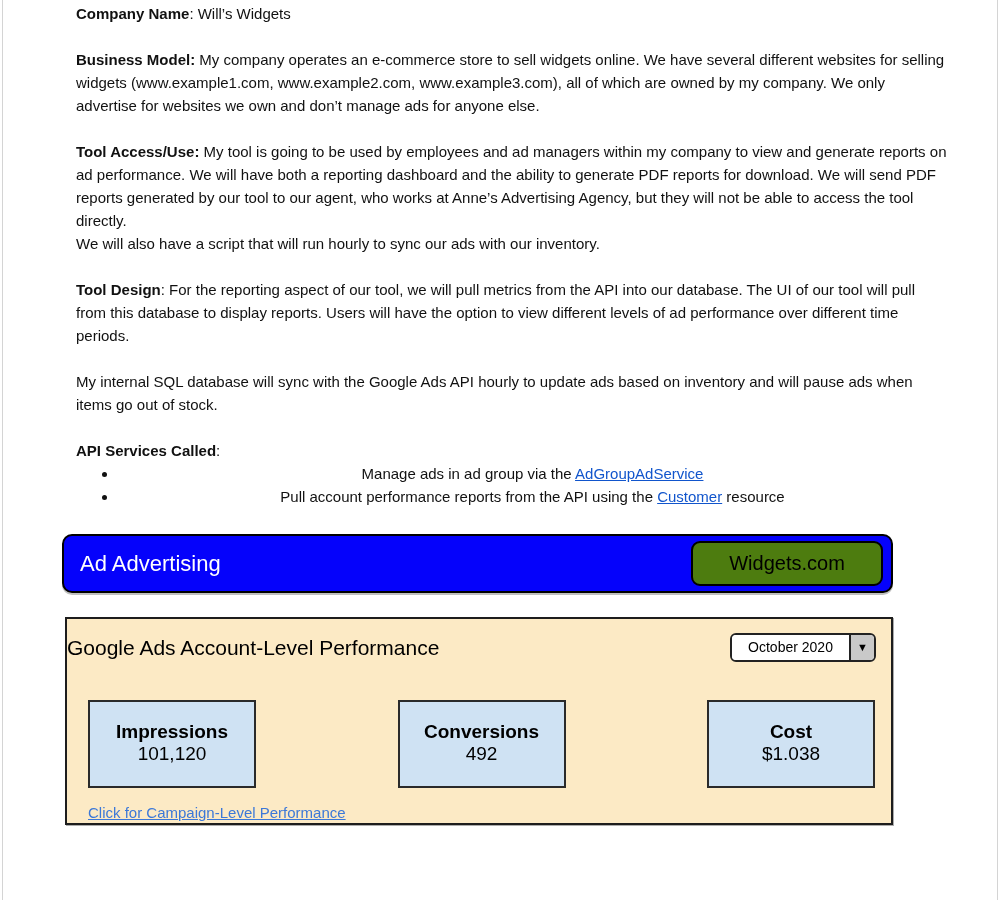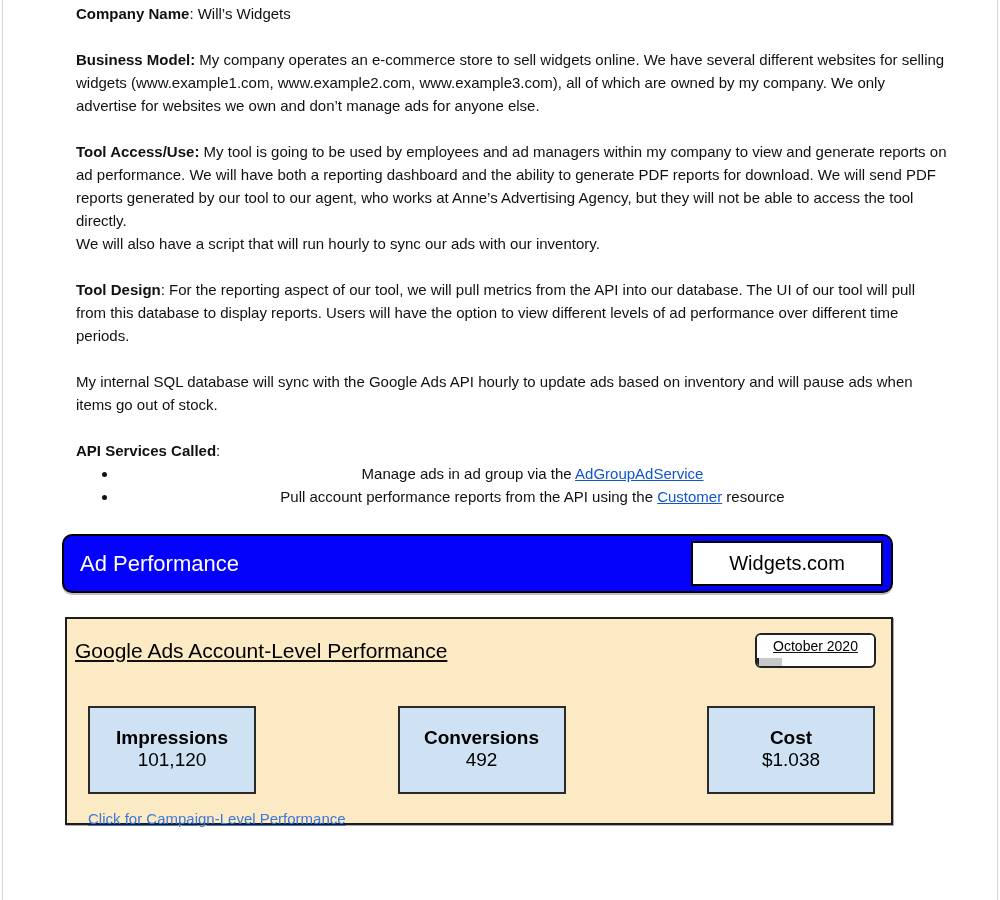--- a/index.html
+++ b/index.html
@@ -33,44 +33,43 @@
     border: 2px solid #000;
     border-radius: 10px;
     display: flex; align-items: center; justify-content: space-between;
     padding: 0 8px 0 16px;
     box-shadow: 0 2px 0 rgba(0,0,0,0.25);
   }
   .mock-header .title {
     color: #fff; font-size: 22px; line-height: 22px;
   }
   .site-btn {
-    background: #ffffff; border: 2px solid #000; border-radius: 1px;
+    background: #4d7c0f; border: 2px solid #000; border-radius: 9px;
     width: 192px; height: 45px;
     display: flex; align-items: center; justify-content: center;
     font-size: 20px; color: #000; cursor: pointer;
   }
 
   
   .panel {
     margin: 24px 0 0 5px;
     width: 828px; height: 208px;
     background: var(--panel_bg);
     border: 2px solid #1d1d1d;
     box-shadow: 1px 1px 0 rgba(70,70,70,0.45);
   }
   .panel-head {
     display: flex; align-items: center; justify-content: space-between;
-    padding: 14px 15px 0 8px;
-    text-decoration: underline;
+    padding: 14px 15px 0 0;
   }
   .panel-title { font-size: 21px; line-height: 26px; color: #000; }
   .dropdown {
     display: flex; align-items: stretch;
     border: 2px solid #222; border-radius: 6px;
-    overflow: hidden; height: 35px; cursor: pointer; background: #fff; flex-direction: column;
+    overflow: hidden; height: 29px; cursor: pointer; background: #fff;
   }
   .dropdown .dd-value {
     width: 117px; display: flex; align-items: center; justify-content: center;
     font-size: 14px; background: #fff; color: #000;
   }
   .dropdown .dd-arrow {
     width: 25px; background: #c9c9c9; border-left: 2px solid #222;
     display: flex; align-items: center; justify-content: center;
     font-size: 11px; color: #000;
   }
@@ -108,21 +107,21 @@
 
     <p class="tight"><span class="b">API Services Called</span><span>:</span></p>
 
     <ul class="api-list">
       <li><span>Manage ads in ad group via the </span><a class="doc-link">AdGroupAdService</a><span></span></li>
       <li><span>Pull account performance reports from the API using the </span><a class="doc-link">Customer</a><span> resource</span></li>
     </ul>
 
 
     <div class="mock-header">
-      <span class="title">Ad Performance</span>
+      <span class="title">Ad Advertising</span>
       <div class="site-btn">Widgets.com</div>
     </div>
 
     <div class="panel">
       <div class="panel-head">
         <span class="panel-title">Google Ads Account-Level Performance</span>
         <div class="dropdown">
           <div class="dd-value">October 2020</div>
           <div class="dd-arrow">▼</div>
         </div>

